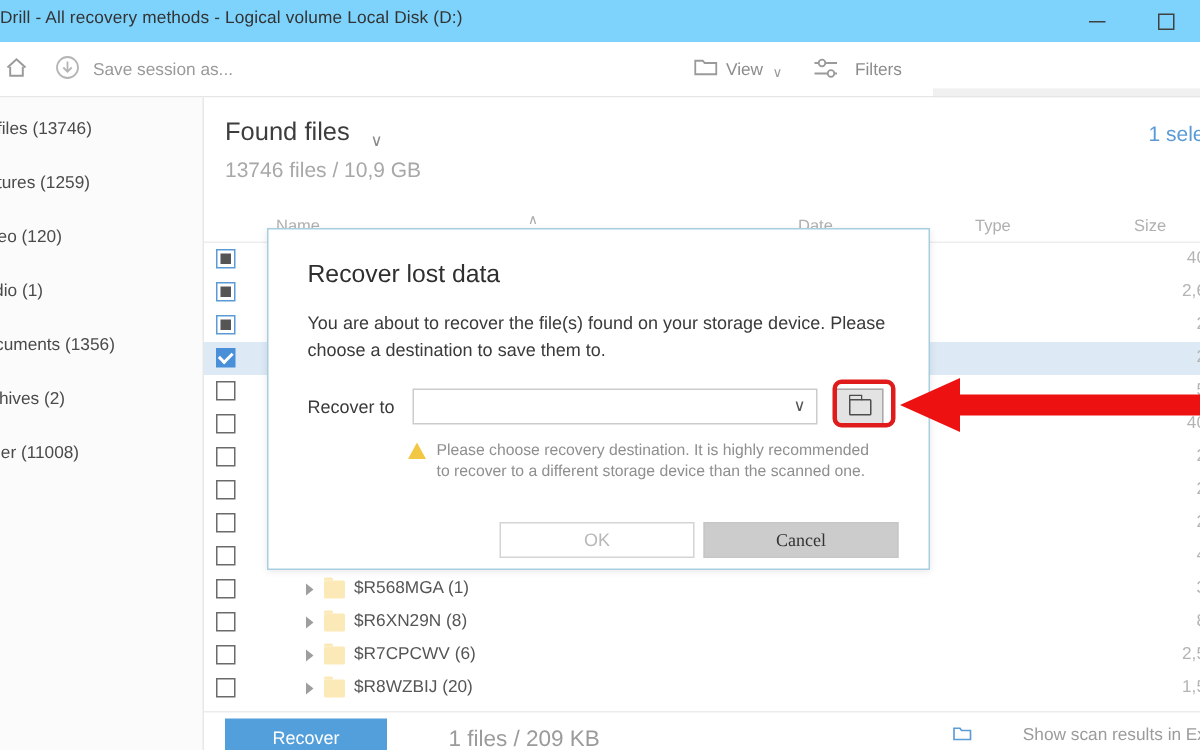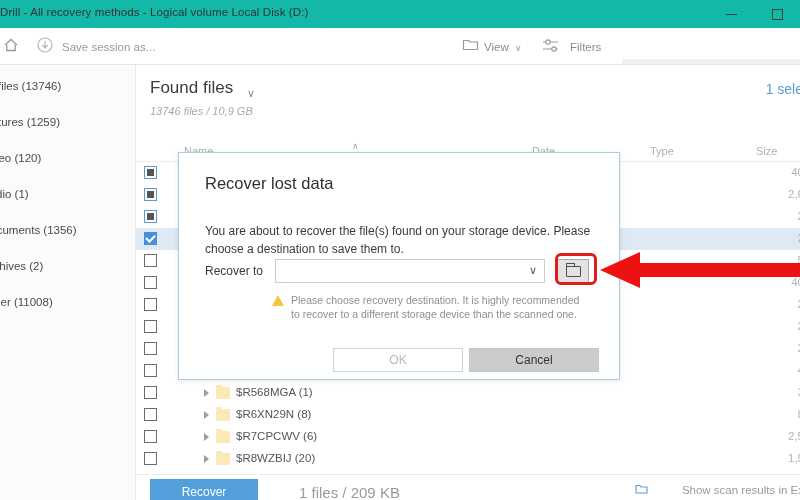--- a/index.html
+++ b/index.html
@@ -14,21 +14,21 @@
     position: relative;
     width: 800px; height: 500px;
     background: #ffffff;
     overflow: hidden;
   }
 
   
   .titlebar {
     position: absolute; top: 0; left: 0;
     width: 800px; height: 28px;
-    background: #14b8a6;
+    background: #7dd3fc;
     display: flex; align-items: center;
   }
   .titlebar-text {
     position: absolute; left: 0; top: 6px;
     font-size: 11.5px; color: #333333;
     white-space: nowrap;
     letter-spacing: 0.1px;
   }
   .win-controls {
     position: absolute; right: 0; top: 0;
@@ -114,21 +114,21 @@
     position: absolute; left: 14px; top: 13px;
     font-size: 17px; color: #3d3d3d;
     font-weight: 400;
   }
   .found-chev {
     position: absolute; left: 111px; top: 22px;
     font-size: 11px; color: #8a8a8a;
   }
   .found-sub {
     position: absolute; left: 14px; top: 40px;
-    font-size: 11px; color: #a8a8a8; font-style: italic;
+    font-size: 14px; color: #a8a8a8;
   }
   .selected-count {
     position: absolute; right: -10px; top: 16px;
     font-size: 14px; color: #5b9bd5;
     white-space: nowrap;
   }
 
   
   .tbl-head {
     position: absolute; left: 0; top: 75px;
@@ -244,21 +244,20 @@
   .dlg-title {
     position: absolute; left: 26px; top: 21px;
     font-size: 16.5px; color: #2f2f2f;
     font-weight: 400;
   }
   .dlg-body {
     position: absolute; left: 26px; top: 53px;
     width: 396px;
     font-size: 12px; color: #3a3a3a;
     line-height: 18px;
-    margin-top: 16px;
   }
   .dlg-label {
     position: absolute; left: 26px; top: 111px;
     font-size: 12px; color: #3a3a3a;
   }
   .dlg-select {
     position: absolute; left: 96px; top: 106px;
     width: 270px; height: 24px;
     border: 1px solid #cccccc;
     background: #ffffff;
@@ -308,21 +307,21 @@
     font-size: 12px;
     display: flex; align-items: center; justify-content: center;
   }
   .dlg-cancel {
     position: absolute; left: 290px; top: 195px;
     width: 130px; height: 24px;
     border: 1px solid #c6c6c6;
     background: #cccccc;
     color: #333333;
     font-size: 12px;
-    display: flex; align-items: center; justify-content: center;
+    display: flex; align-items: center; justify-content: center; font-family: Liberation Serif, serif;
   }
 
   
   .annot-box {
     position: absolute; left: 555px; top: 253px;
     width: 42px; height: 32px;
     border: 3px solid #e01b1b;
     border-radius: 6px;
     pointer-events: none;
   }

